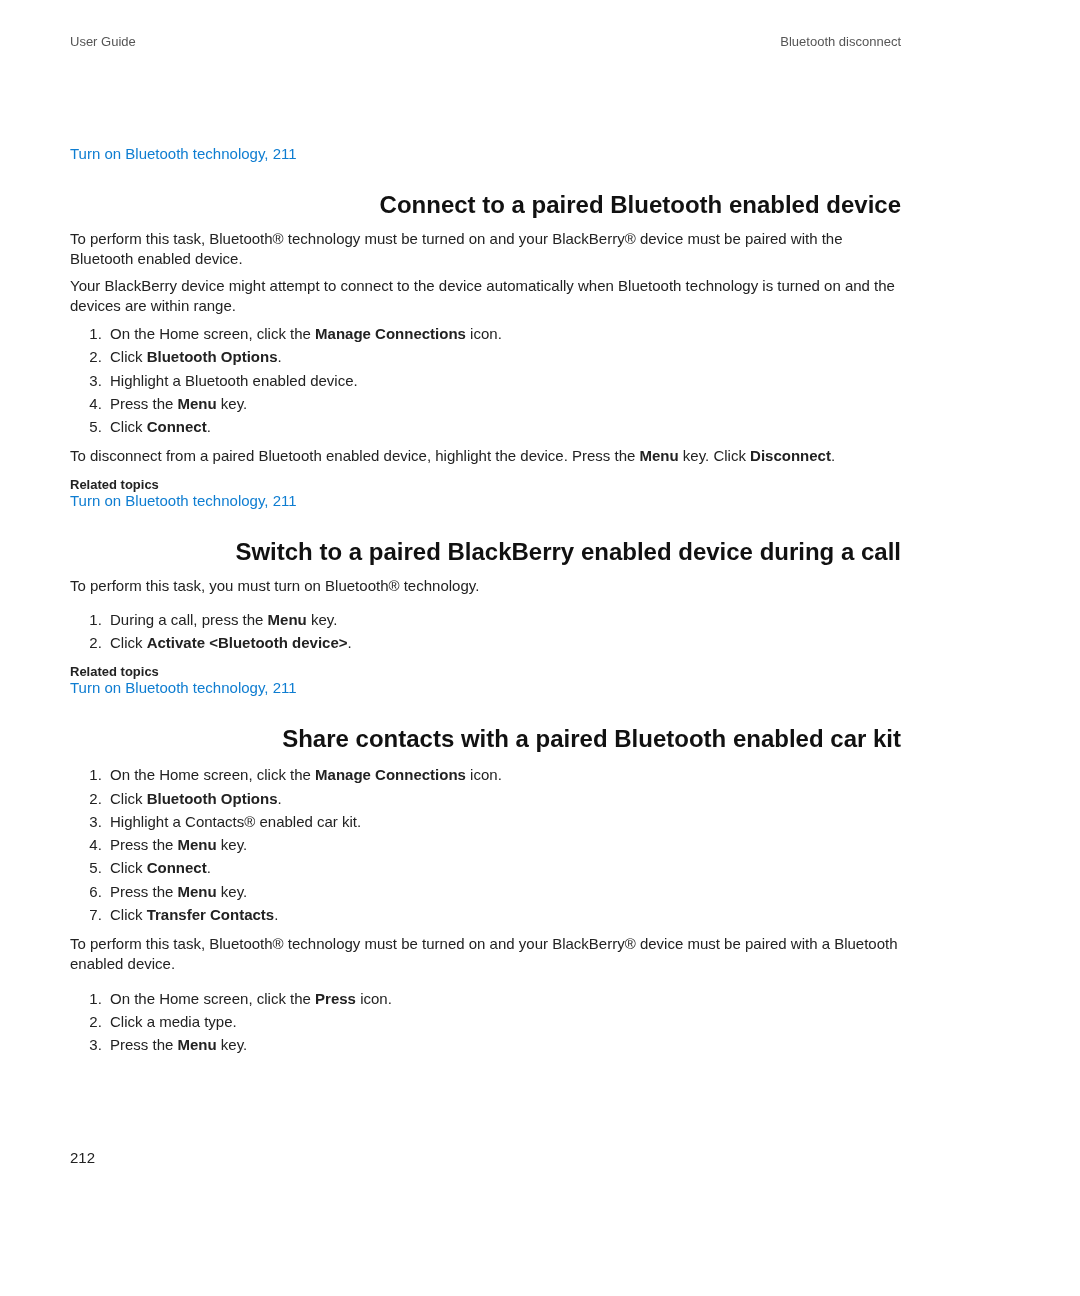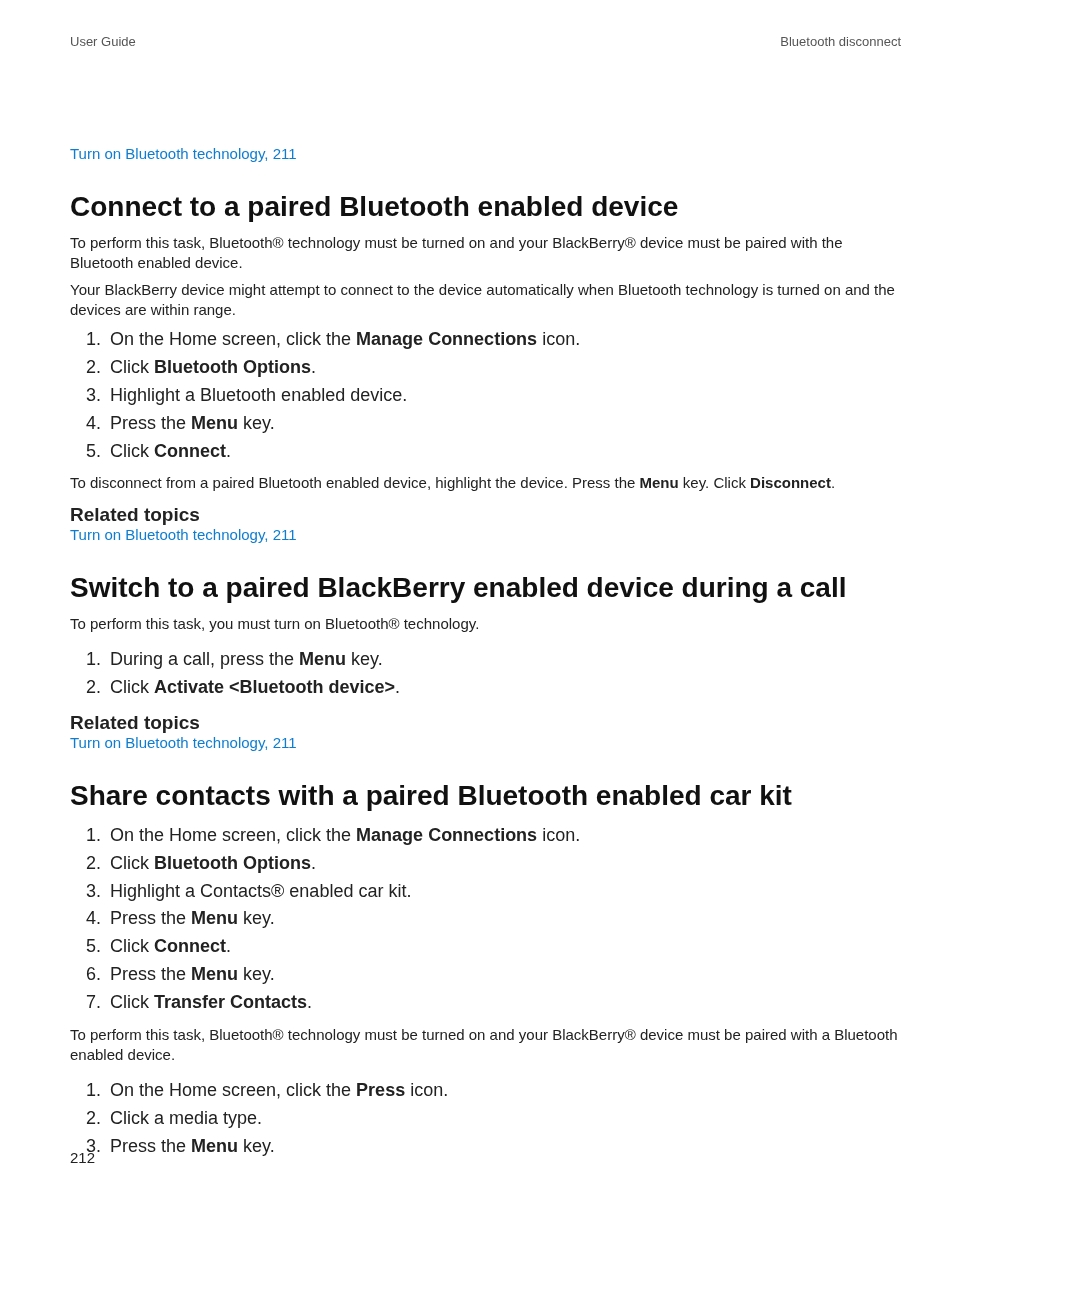--- a/index.html
+++ b/index.html
@@ -22,41 +22,42 @@
     font-size: 13px;
     color: #555;
     margin-bottom: 96px;
   }
   a.link {
     color: #0e7dd1;
     text-decoration: none;
     font-size: 15px;
   }
   h2.section-title {
-    font-size: 28px;
+    font-size: 24px;
     font-weight: 700;
     margin: 28px 0 10px 0;
     color: #111;
+    text-align: right;
   }
   p.body {
     font-size: 15px;
     margin: 6px 0;
     line-height: 1.35;
   }
   ol.steps {
     margin: 2px 0 8px 0;
     padding-left: 36px;
-    font-size: 18px;
+    font-size: 15px;
     line-height: 1.55;
   }
   ol.steps li { padding-left: 4px; }
   .bold { font-weight: 700; }
   .related-label {
     font-weight: 700;
-    font-size: 19px;
+    font-size: 13px;
     margin-top: 10px;
   }
   .page-number {
     position: absolute;
     bottom: 130px;
     left: 70px;
     font-size: 15px;
   }
   .intro-link-block { margin-bottom: 10px; }
   .gap-sm { height: 4px; }

